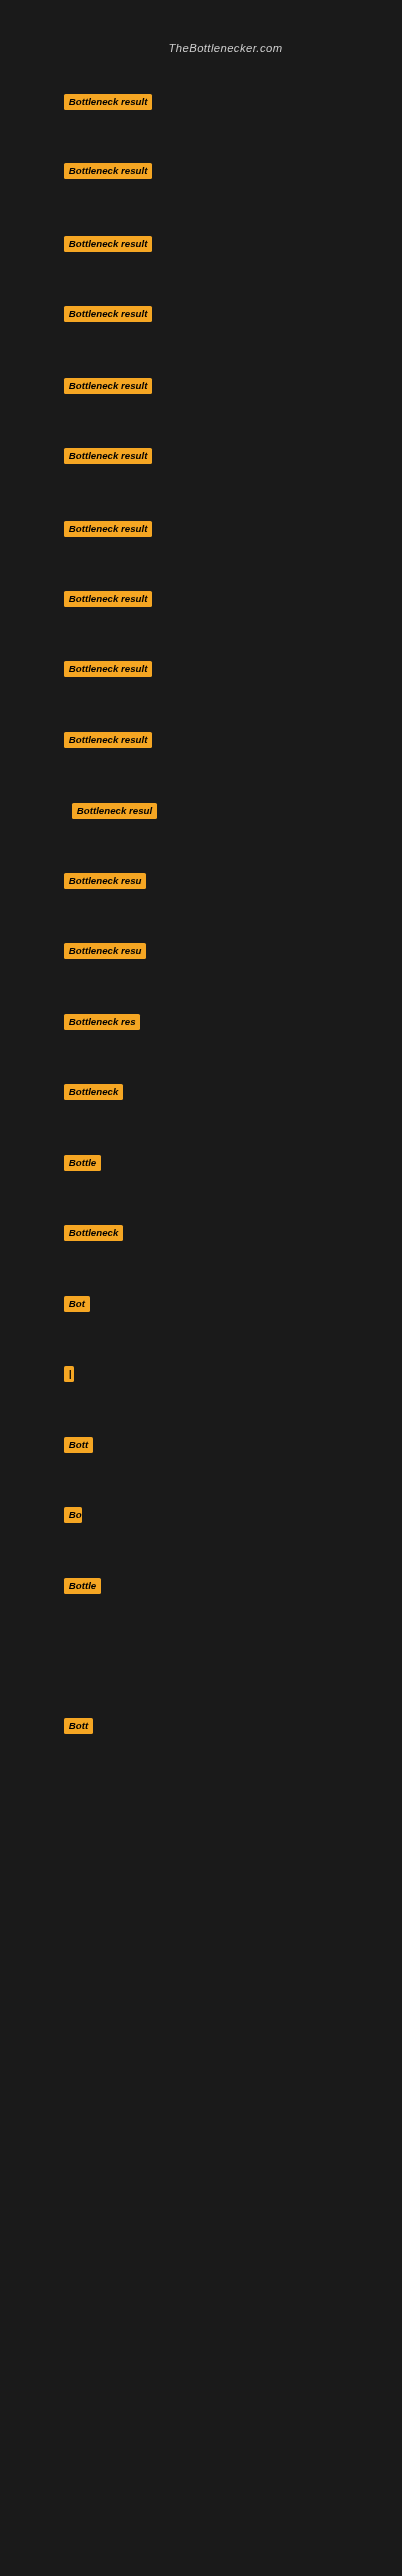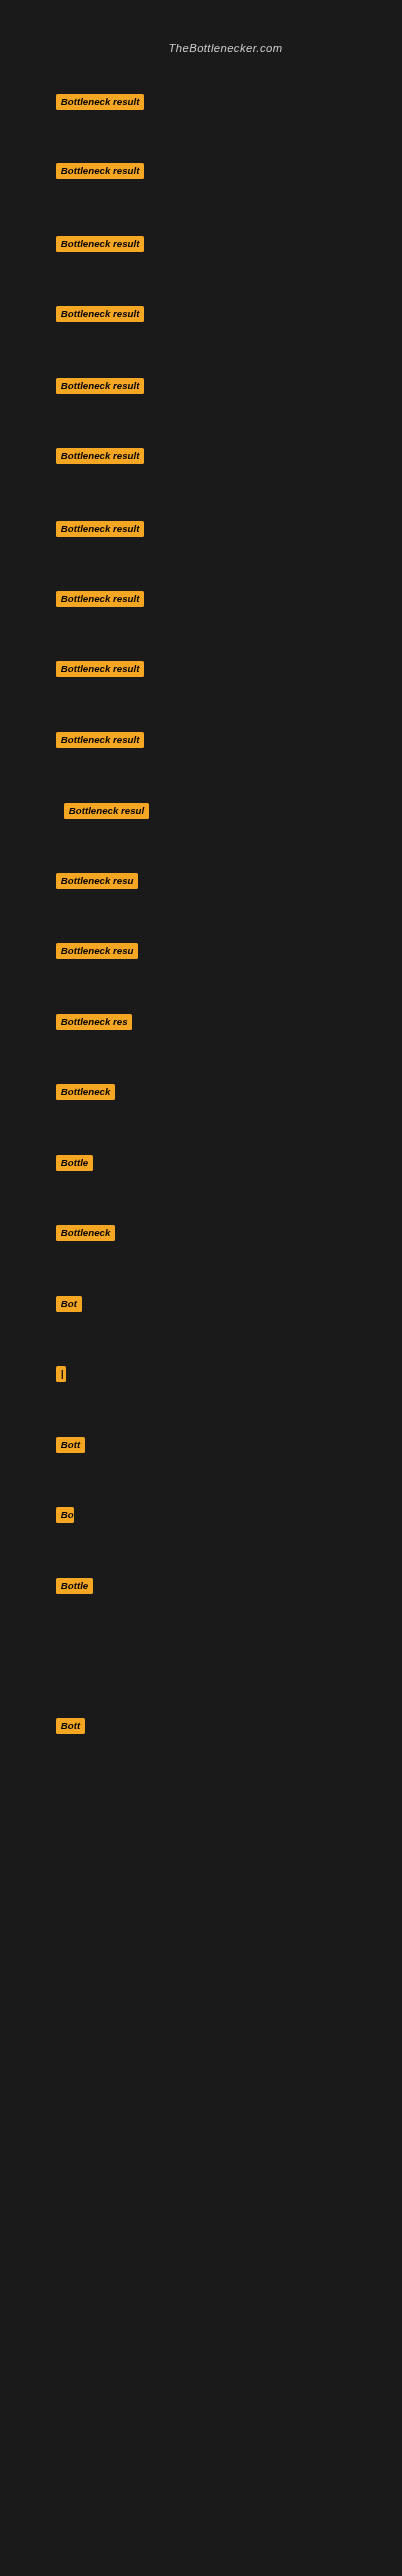--- a/index.html
+++ b/index.html
@@ -32,21 +32,21 @@
       font-size: 9.7px;
       font-weight: bold;
       padding: 2.4px 4.8px;
       border-radius: 1.6px;
       white-space: nowrap;
       overflow: hidden;
     }
 
     .row {
       position: absolute;
-      left: 8px;
+      left: 16px;
       display: flex;
       align-items: center;
     }
   </style>
 </head>
 <body>
 
 <div class="site-title">TheBottlenecker.com</div>
 
 <div class="row" style="top: 46px;">

